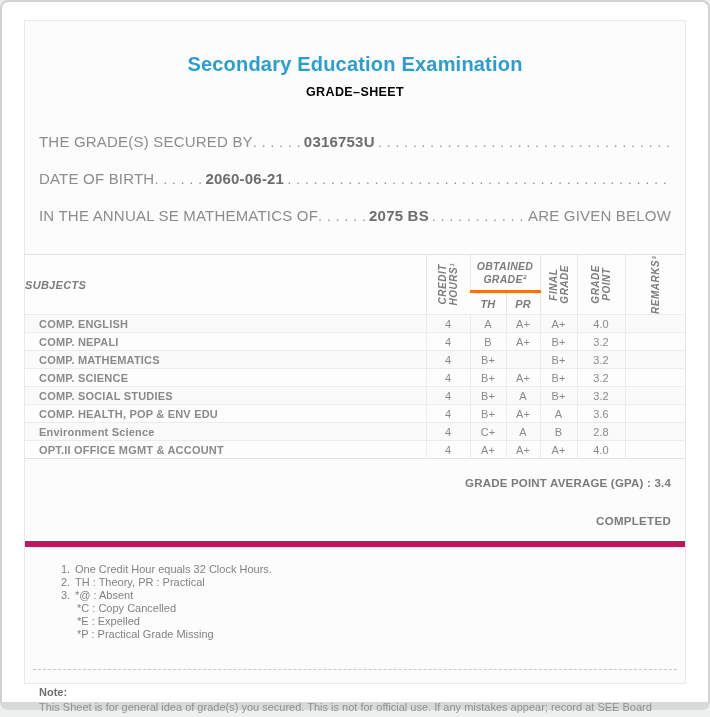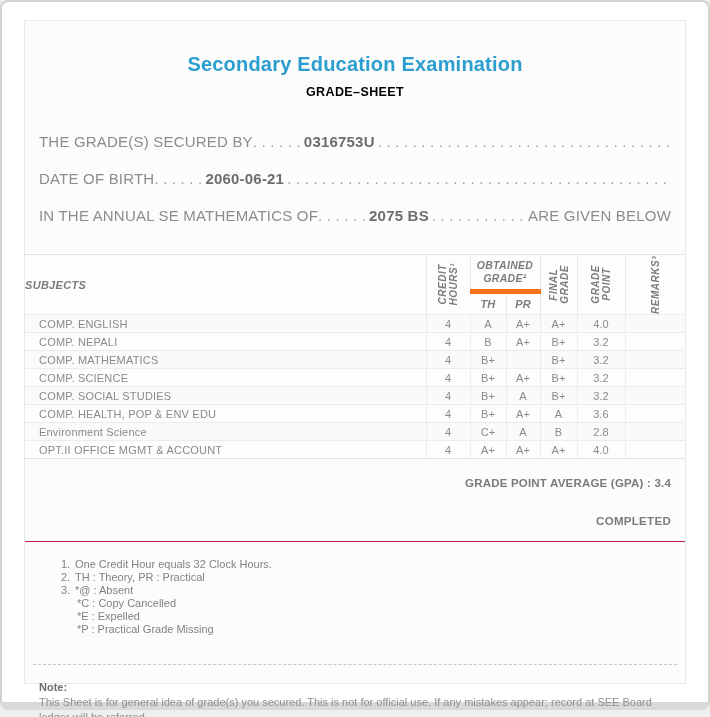--- a/index.html
+++ b/index.html
@@ -108,41 +108,42 @@
     text-align: center;
     font-size: 10.5px;
     height: 36px;
     line-height: 13px;
     letter-spacing: 0.3px;
   }
   th.sub-h {
     text-align: center;
     font-size: 11px;
     height: 22px;
-    border-top: 5px solid #f97316;
+    border-top: 3px solid #f97316;
   }
   table.grades td {
     height: 18px;
     border-top: 1px solid #ececec;
     border-left: 1px solid #ececec;
     text-align: center;
     padding: 0;
   }
   table.grades td.subj {
     text-align: left;
     padding-left: 14px;
     border-left: none;
     letter-spacing: 0.2px;
+    font-weight: bold;
   }
   table.grades tr:nth-child(odd) td { background: #fafafa; }
   
   .summary {
     padding: 18px 14px 14px 14px;
     text-align: right;
-    border-bottom: 1px solid #be185d;
+    border-bottom: 6px solid #be185d;
   }
   .gpa-line { font-size: 11.5px; font-weight: bold; color: #7b7b7b; letter-spacing: 0.2px; }
   .status-line { margin-top: 26px; font-size: 11.5px; font-weight: bold; color: #7b7b7b; letter-spacing: 0.3px; }
   
   .footnotes {
     padding: 16px 14px 0 36px;
     font-size: 11px;
     color: #828282;
     line-height: 13px;
   }

